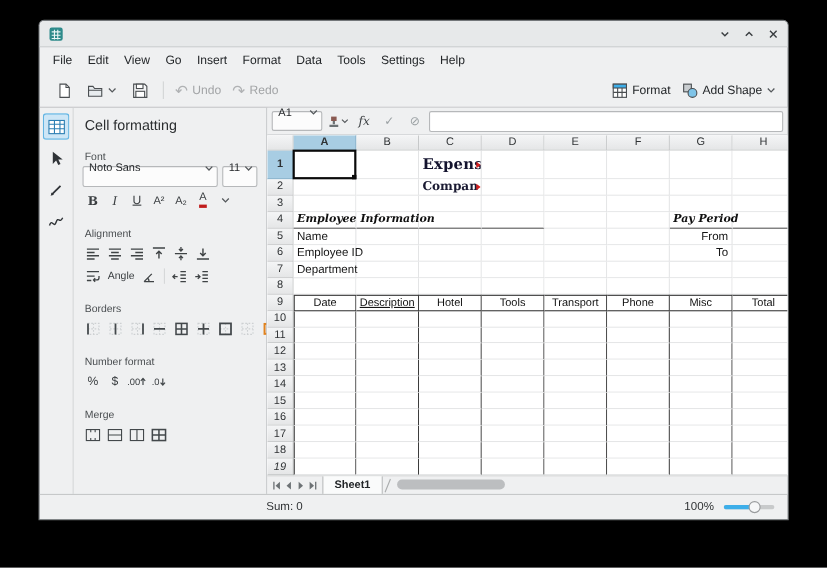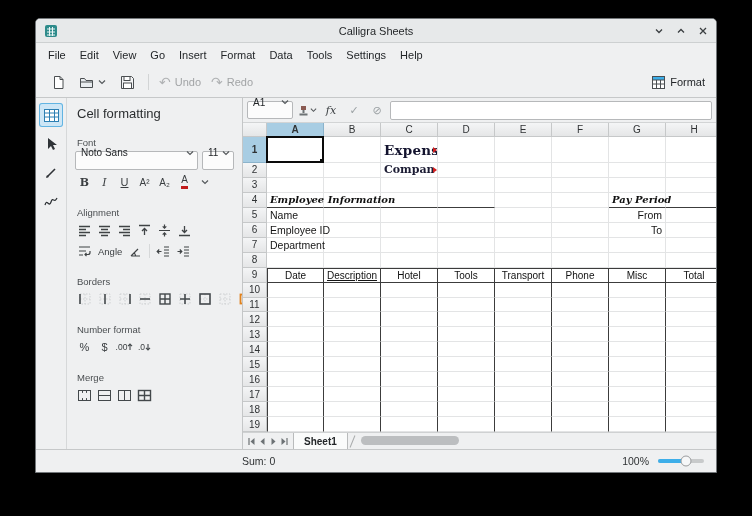--- a/index.html
+++ b/index.html
@@ -112,21 +112,20 @@
   .zknob{position:absolute;left:60%;top:50%;transform:translate(-50%,-50%);width:11px;height:11px;
          background:#f6f7f8;border:1px solid #9a9c9e;border-radius:50%;box-sizing:border-box}
   svg{display:block}
 </style>
 </head>
 <body>
 
 <div class="window">
 
   <div class="titlebar">
-    <div class="title">Calligra Sheets</div>
     <svg class="app-icon" viewBox="0 0 14 14">
       <rect x="1" y="1" width="12" height="12" rx="2" fill="#2e8b8b"></rect>
       <path d="M3 5h8M3 8h8M3 11h8M5.5 3v9M8.5 3v9" stroke="#eaf6f6" stroke-width="1"></path>
     </svg>
     <div class="win-controls">
       <div class="wc">
         <svg width="10" height="10" viewBox="0 0 10 10">
             <path d="M2 3.5l3 3 3-3" fill="none" stroke="#3a3e41" stroke-width="1.3"></path>
           </svg>
       </div>
@@ -191,20 +190,32 @@
       <span>Redo</span>
     </div>
     <div class="spacer"></div>
     <div class="tool-btn">
       <svg width="15" height="15" viewBox="0 0 15 15">
         <rect x="1.5" y="1.5" width="12" height="12" fill="#fff" stroke="#4a4e51"></rect>
         <rect x="1.5" y="1.5" width="12" height="3.5" fill="#3daee9" stroke="#4a4e51"></rect>
         <path d="M1.5 9h12M5.5 5v8.5M9.5 5v8.5" stroke="#4a4e51" fill="none"></path>
       </svg>
       <span>Format</span>
+    </div>
+    <div class="tool-btn">
+      <svg width="15" height="15" viewBox="0 0 15 15">
+        <rect x="1.5" y="1.5" width="7" height="7" fill="#c9cdd0" stroke="#4a4e51"></rect>
+        <circle cx="9.5" cy="9.5" r="4" fill="#7fc4e8" stroke="#4a4e51"></circle>
+      </svg>
+      <span>Add Shape</span>
+      <span class="chev">
+        <svg width="8" height="6" viewBox="0 0 8 6">
+            <path d="M1 1.5l3 3 3-3" fill="none" stroke="#55595c" stroke-width="1.2"></path>
+          </svg>
+      </span>
     </div>
   </div>
 
   <div class="main">
 
     <div class="toolstrip">
       <div class="ts-btn active">
         <svg width="17" height="17" viewBox="0 0 17 17">
           <rect x="1.5" y="2.5" width="14" height="12" fill="#fff" stroke="#2c7fb3"></rect>
           <path d="M1.5 6h14M1.5 10h14M6.5 2.5v12M11.5 2.5v12" stroke="#2c7fb3" fill="none"></path>
@@ -481,21 +492,21 @@
             <div class="ghdr rowhdr" style="grid-area: 10 / 1;">9</div>
             <div class="ghdr rowhdr" style="grid-area: 11 / 1;">10</div>
             <div class="ghdr rowhdr" style="grid-area: 12 / 1;">11</div>
             <div class="ghdr rowhdr" style="grid-area: 13 / 1;">12</div>
             <div class="ghdr rowhdr" style="grid-area: 14 / 1;">13</div>
             <div class="ghdr rowhdr" style="grid-area: 15 / 1;">14</div>
             <div class="ghdr rowhdr" style="grid-area: 16 / 1;">15</div>
             <div class="ghdr rowhdr" style="grid-area: 17 / 1;">16</div>
             <div class="ghdr rowhdr" style="grid-area: 18 / 1;">17</div>
             <div class="ghdr rowhdr" style="grid-area: 19 / 1;">18</div>
-            <div class="ghdr rowhdr" style="grid-area: 20 / 1;">19</div>
+            <div class="ghdr rowhdr" style="grid-area: 20 / 1; font-style: italic;">19</div>
             <div class="cell" style="grid-area: 2 / 2;"></div>
             <div class="cell" style="grid-area: 2 / 3;"></div>
             <div class="cell has-text s-title" style="grid-area: 2 / 4;">
               <span>Expense</span>
               <span class="ovf"></span>
             </div>
             <div class="cell" style="grid-area: 2 / 5;"></div>
             <div class="cell" style="grid-area: 2 / 6;"></div>
             <div class="cell" style="grid-area: 2 / 7;"></div>
             <div class="cell" style="grid-area: 2 / 8;"></div>

